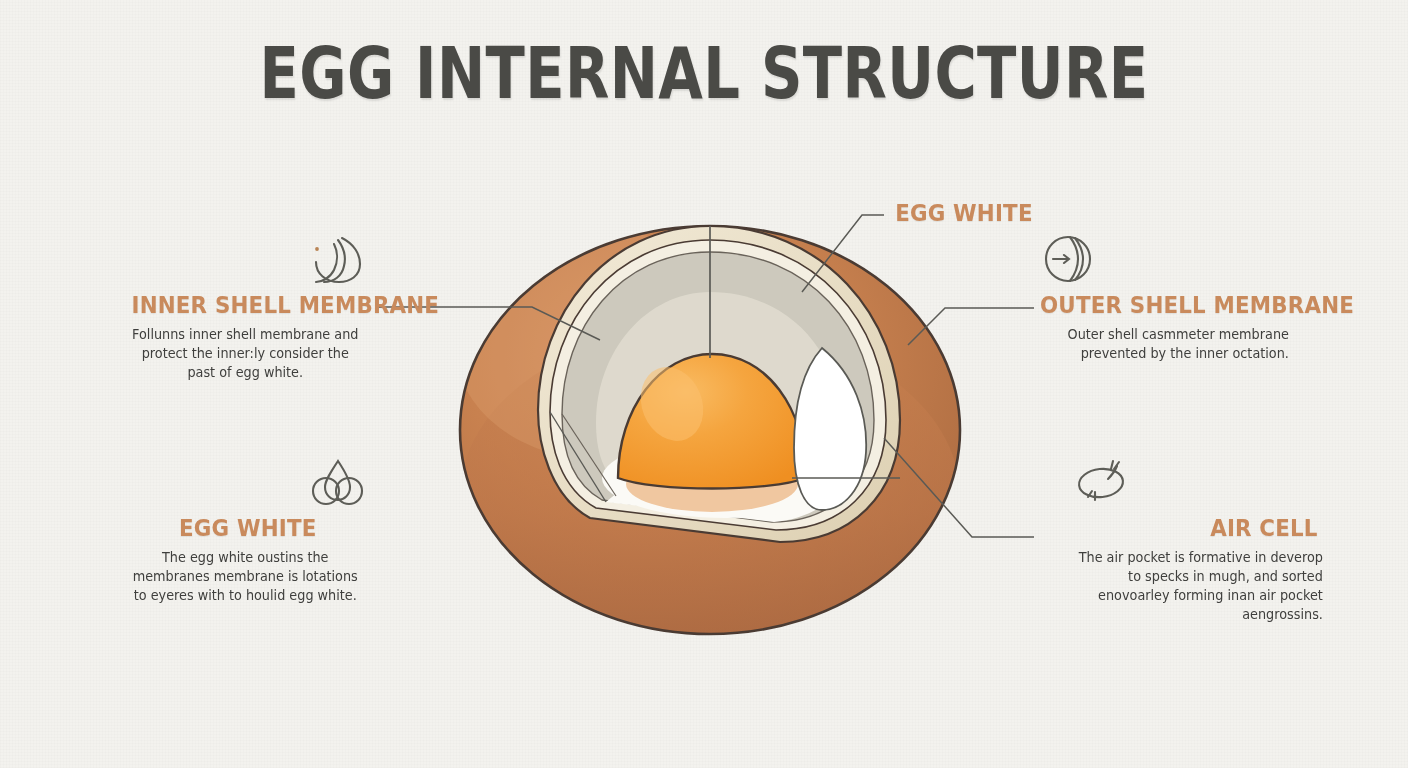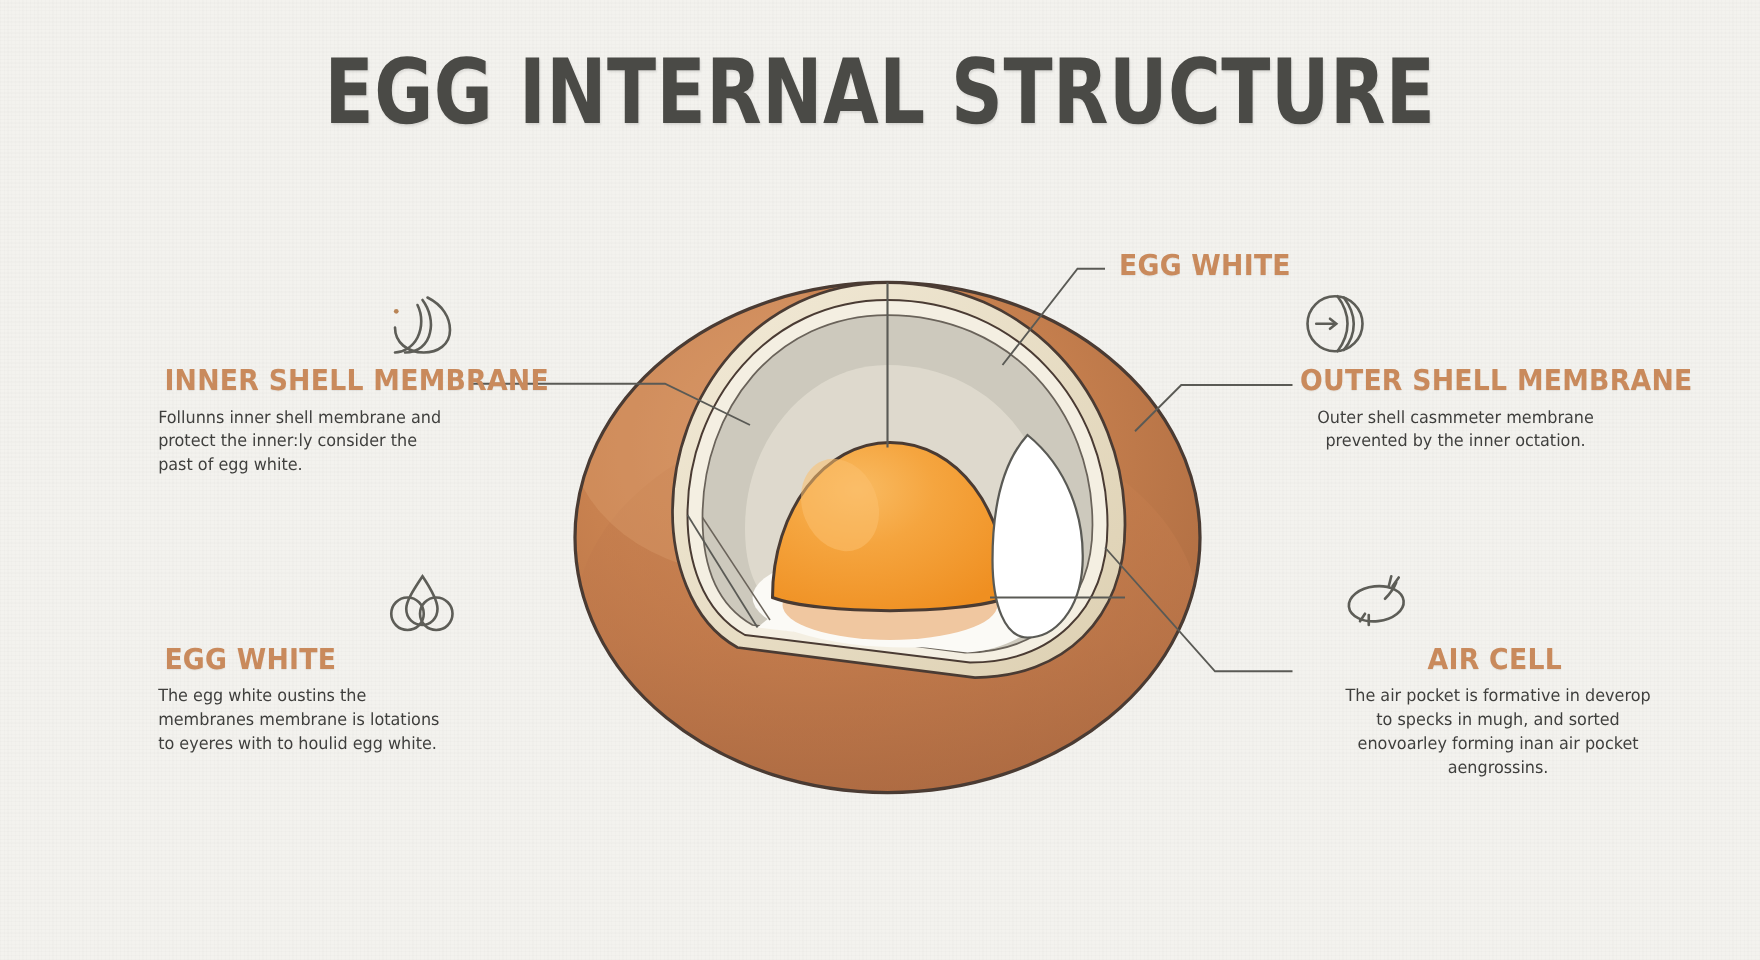--- a/index.html
+++ b/index.html
@@ -65,22 +65,22 @@
     z-index: 4;
     pointer-events: none;
   }
 
   
   .label-block {
     position: absolute;
     z-index: 5;
     width: 250px;
   }
-  .label-block.left  { text-align: left; }
-  .label-block.right { text-align: center; }
+  .label-block.left  { text-align: center; }
+  .label-block.right { text-align: right; }
 
   .icon-wrap {
     height: 56px;
     margin-bottom: 4px;
     display: block;
   }
   .label-block.left .icon-wrap  { text-align: right; }
   .label-block.right .icon-wrap { text-align: left; }
 
   .lbl-title {

